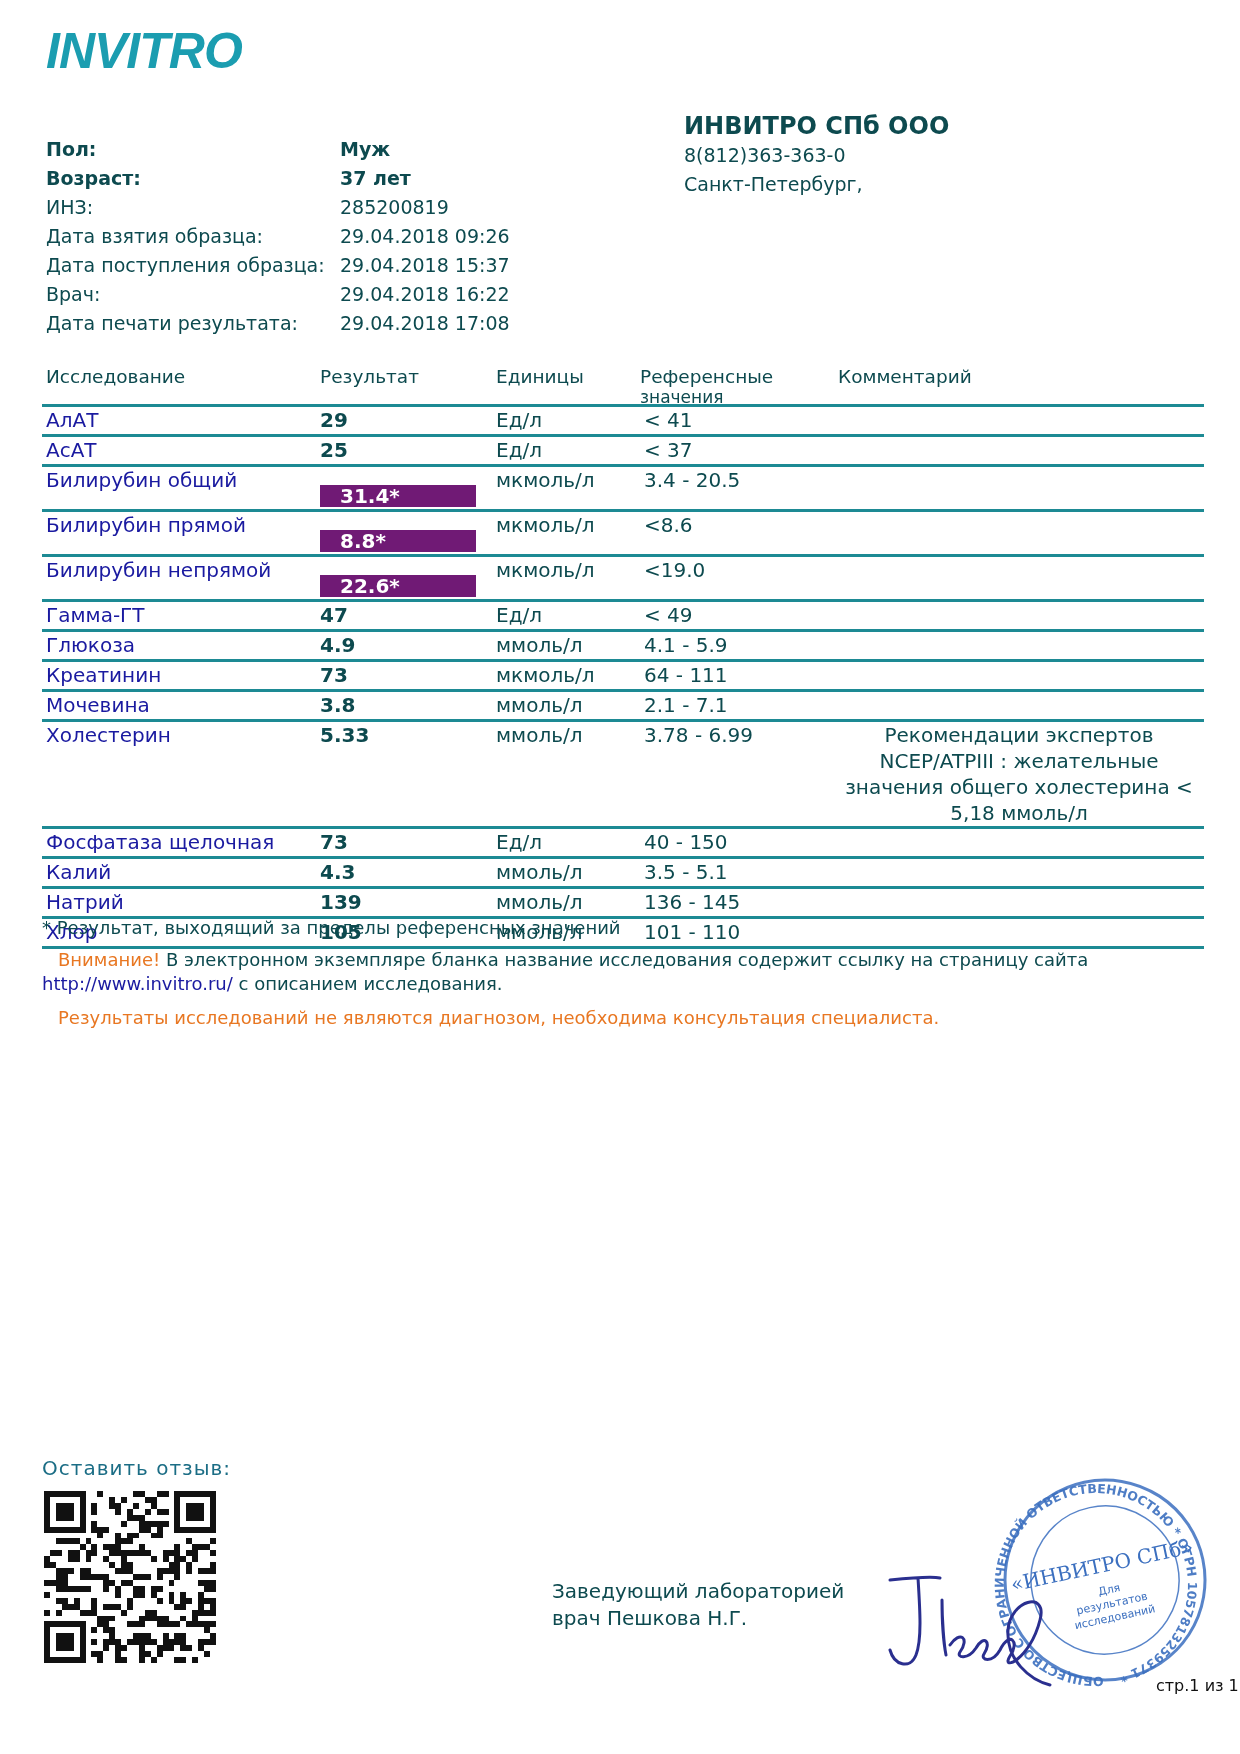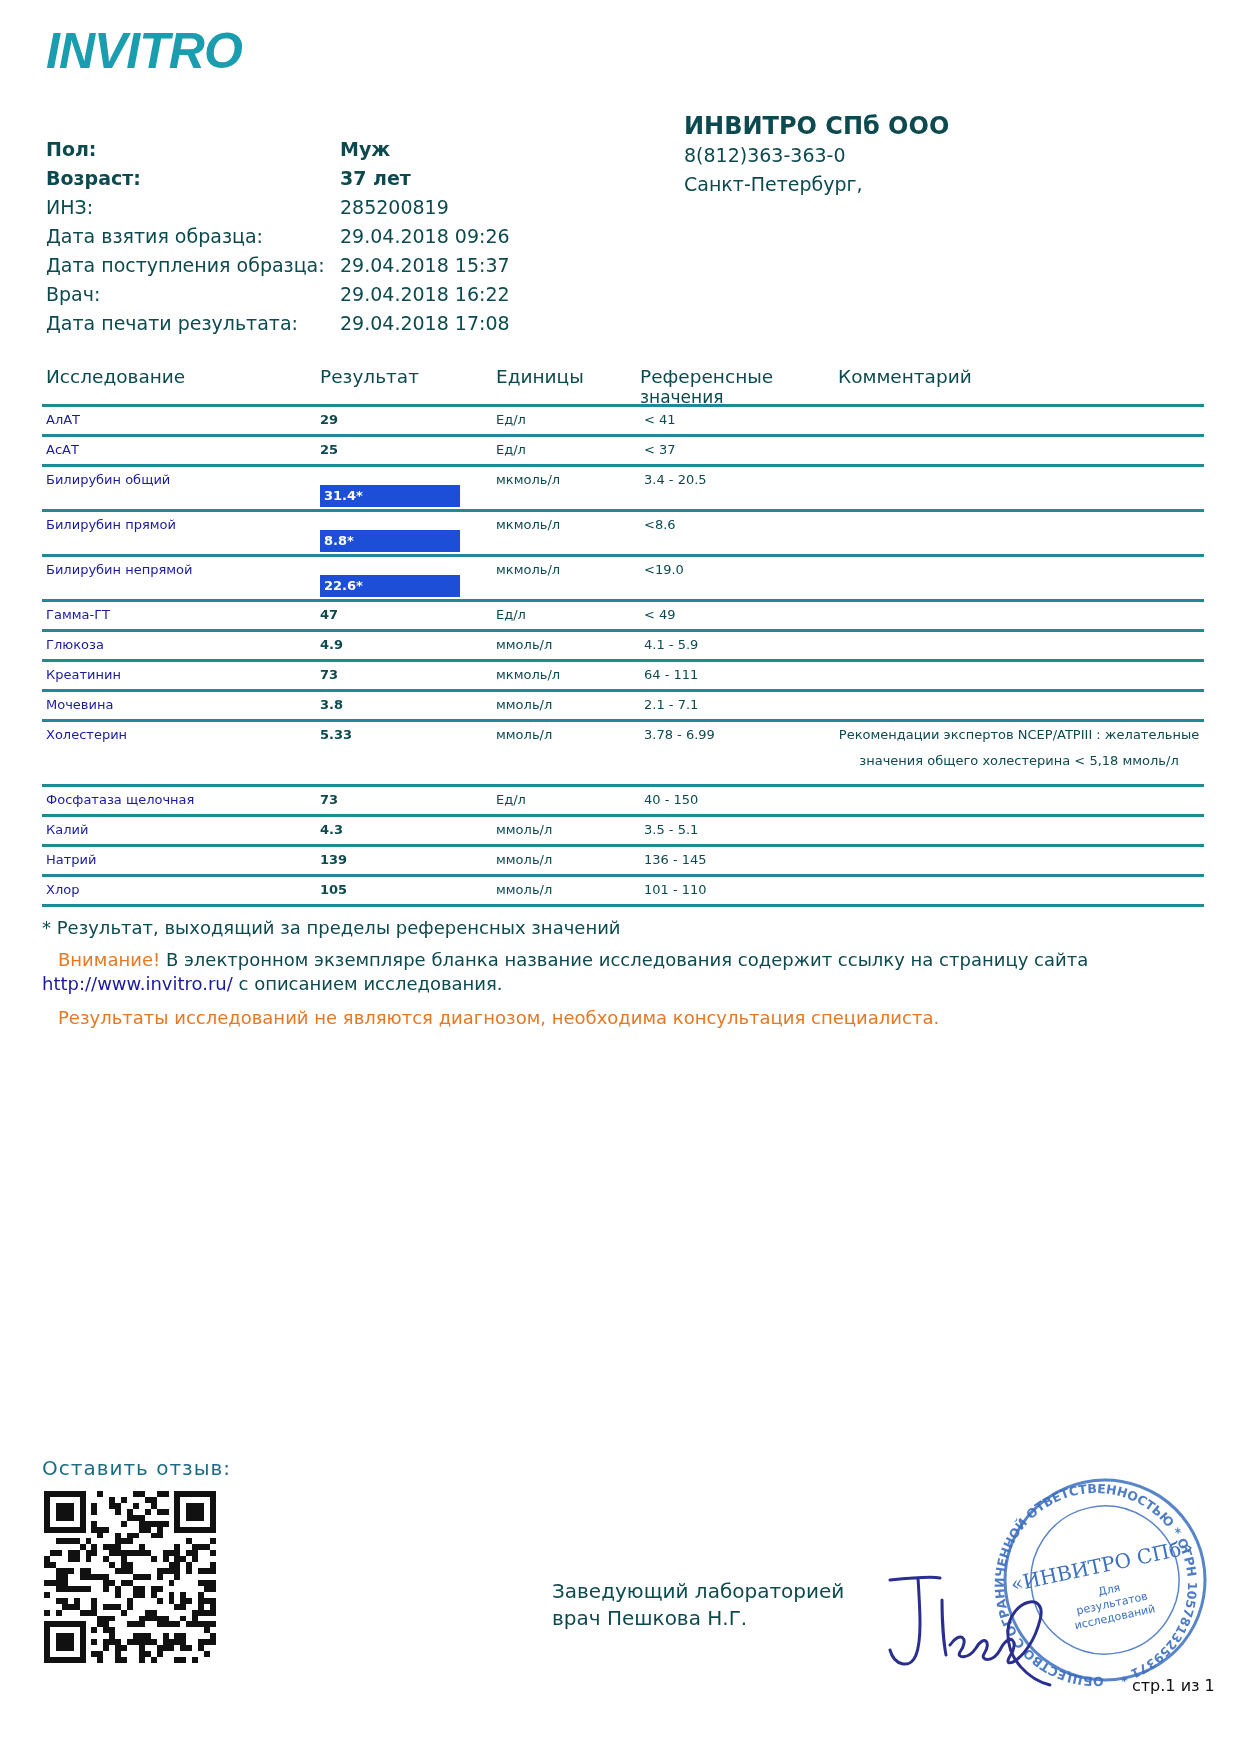--- a/index.html
+++ b/index.html
@@ -9,37 +9,37 @@
           font-weight:bold; font-style:italic; font-size:50px; color:#1b9db0; letter-spacing:-1px; }
   .info { position:absolute; left:46px; top:138px; font-size:19px; }
   .info-row { position:absolute; left:0; white-space:nowrap; }
   .info-row .lbl { position:absolute; left:0;text-align:right; }
   .info-row .val { position:absolute; left:294px; }
   .bold { font-weight:bold; }
   .company { position:absolute; left:684px; top:112px; font-size:19px; line-height:29px; }
   .company .name { font-weight:bold; font-size:24px; }
   .tbl-head { position:absolute; top:358px; left:46px; width:1156px; font-size:18.5px; }
   .tbl-head span { position:absolute; top:8px; line-height:22px; }
-  table.results { position:absolute; left:42px; top:404px; width:1162px; border-collapse:collapse; font-size:13px; }
+  table.results { position:absolute; left:42px; top:404px; width:1162px; border-collapse:collapse; font-size:20px; }
   table.results td { border-top:3px solid #1d8a94; padding:0 4px; height:27px; vertical-align:top; line-height:26px; }
   table.results tr:last-child td { border-bottom:3px solid #1d8a94; }
   td.name { width:266px; color:#1a1aa0; }
   td.res { width:168px; font-weight:bold; color:#0d4a4f; }
   td.unit { width:140px; }
   td.ref { width:186px; }
   td.comment { line-height:20px; padding-top:2px; }
-  .flag { display:inline-block; background:#1d4ed8; color:#fff; width:136px; padding-left:4px; line-height:22px; margin-top:18px; }
+  .flag { display:inline-block; background:#701a75; color:#fff; width:136px; padding-left:20px; line-height:22px; margin-top:18px; }
   .notes { position:absolute; left:42px; top:916px; font-size:18px; line-height:24px; color:#0d4a4f; }
   .orange { color:#e87722;margin-left:16px; }
   .link { color:#1a1aa0; }
   .feedback { position:absolute; left:42px; top:1456px; font-size:20px; color:#1b6d85; letter-spacing:1px; }
   .qr { position:absolute; left:44px; top:1490px; width:172px; height:174px; }
   .sign { position:absolute; left:552px; top:1578px; font-size:20px; line-height:27px; color:#0d4a4f; }
   .stamp { position:absolute; left:975px; top:1470px; width:240px; height:220px; }
-  .pagenum { position:absolute; left:1132px; top:1676px; font-size:16px; color:#111; }
+  .pagenum { position:absolute; left:1156px; top:1676px; font-size:16px; color:#111; }
 </style>
 </head>
 <body>
 
 <div class="logo">INVITRO</div>
 
 <div class="company">
   <div class="name">ИНВИТРО СПб ООО</div>
   <div>8(812)363-363-0</div>
   <div>Санкт-Петербург, </div>

